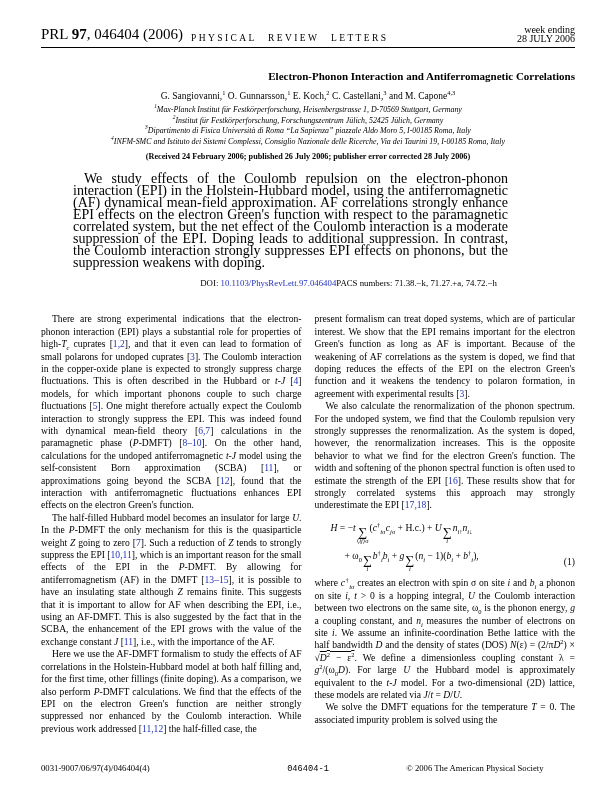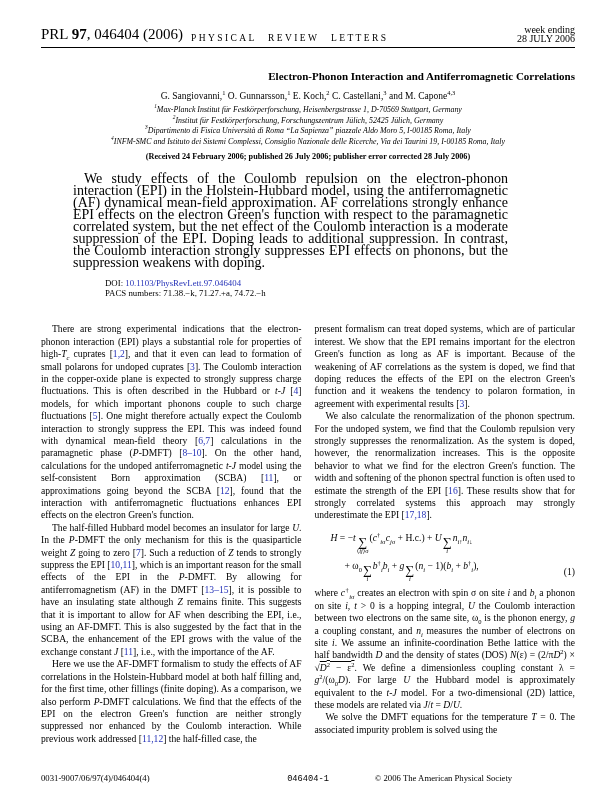--- a/index.html
+++ b/index.html
@@ -23,21 +23,21 @@
   
   .title{font-size:11px;font-weight:bold;text-align:right;margin:22px 0 0 0;}
   .authors{font-size:9.5px;text-align:center;margin-top:9px;}
   .affils{font-size:7.9px;font-style:italic;text-align:center;line-height:10.6px;margin-top:4px;}
   .received{font-size:8.2px;text-align:center;margin-top:4px;font-weight:bold;}
   sup{font-size:68%;line-height:0;vertical-align:super;}
   sub{font-size:68%;line-height:0;vertical-align:sub;}
   
   .abstract{margin:12px 67px 0 32px;font-size:14px;line-height:12.1px;text-align:justify;}
   .abstract .p1{text-indent:11px;}
-  .doi-row{display:flex;justify-content:flex-end;margin:9px 78px 0 64px;font-size:8.8px;flex-direction:column;}
+  .doi-row{display:flex;justify-content:flex-end;margin:9px 78px 0 64px;font-size:8.8px;}
   .link{color:#2532b8;text-decoration:none;cursor:pointer;}
   .c{color:#2532b8;}
   
   .columns{display:flex;gap:13px;margin-top:25px;}
   .col{flex:1;min-width:0;}
   .para{margin:0;font-size:9.6px;line-height:12.4px;text-align:justify;text-indent:11px;}
   .para.noindent{text-indent:0;}
   
   .equation{display:flex;align-items:flex-end;margin:5px 0 5px 0;font-size:9.6px;}
   .eq-body{flex:1;}
@@ -45,21 +45,21 @@
   .eq-line2{margin-left:30px;line-height:21px;}
   .eq-number{flex:0 0 auto;line-height:21px;}
   .sum{display:inline-flex;flex-direction:column;align-items:center;vertical-align:-0.55em;margin:0 1px;}
   .sg{font-size:12.5px;line-height:11px;}
   .su{font-size:6.3px;line-height:6.5px;}
   .ol{text-decoration:overline;}
   
   .pg-footer{margin-top:auto;display:flex;font-size:8.7px;align-items:baseline;}
   .f-left{flex:1.2;text-align:left;white-space:nowrap;margin-top:28px;}
   .f-center{flex:0.8;text-align:center;white-space:nowrap;font-family:Liberation Mono, monospace;}
-  .f-right{flex:1.2;text-align:left;white-space:nowrap;}
+  .f-right{flex:1.2;text-align:center;white-space:nowrap;}
 </style>
 </head>
 <body>
 
 <div class="page">
 
   <header class="pg-header">
     <div class="h-left">PRL <b>97</b>, 046404 (2006)</div>
     <div class="h-center">PHYSICAL REVIEW LETTERS</div>
     <div class="h-right">

